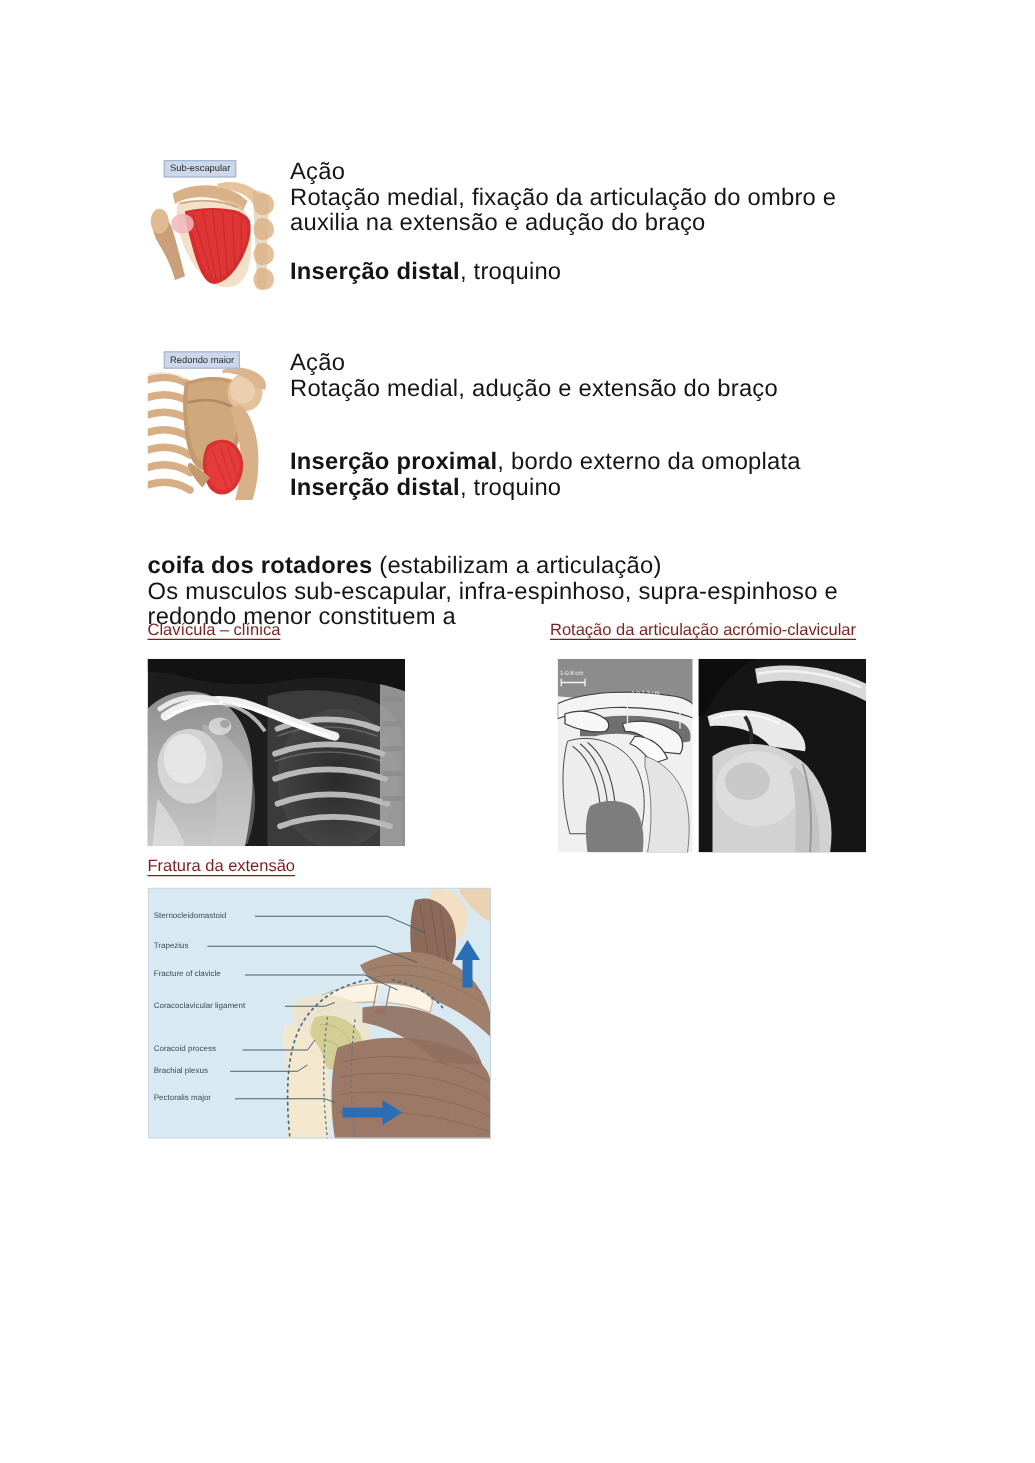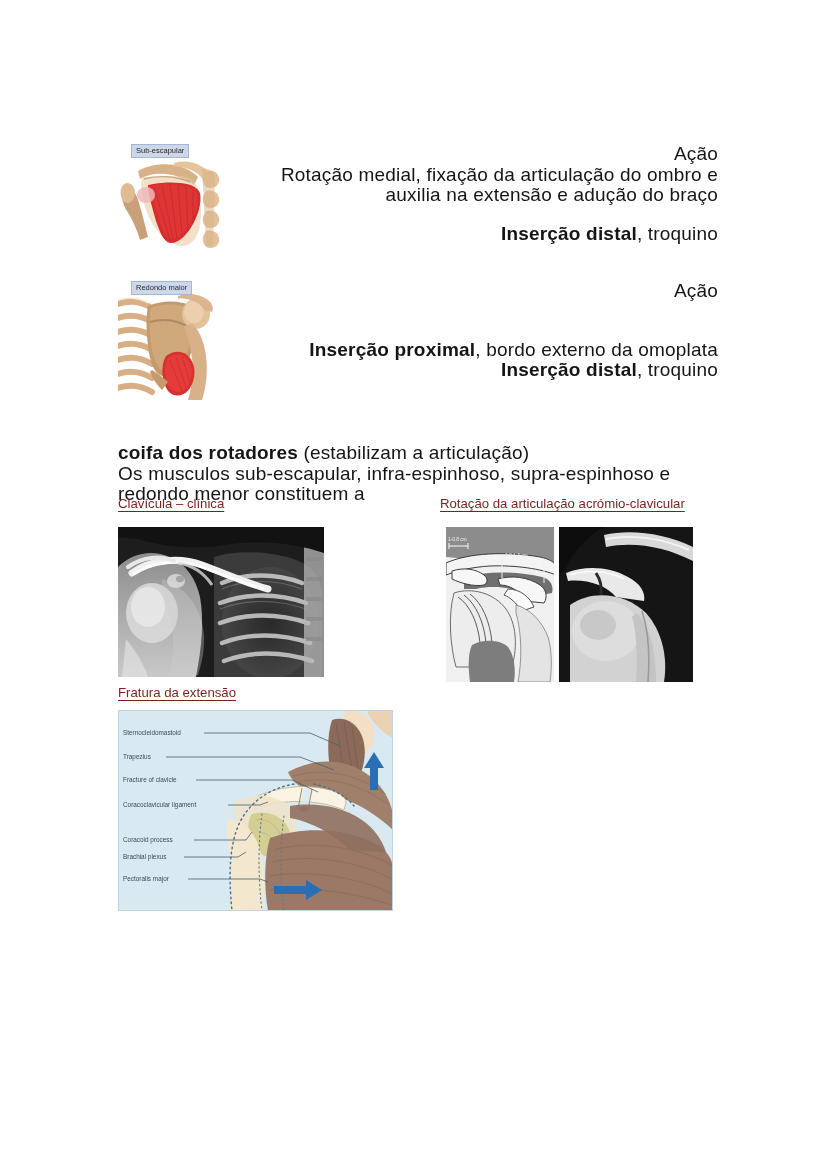--- a/index.html
+++ b/index.html
@@ -88,21 +88,21 @@
     font-family: "Liberation Sans", sans-serif;
     letter-spacing: -0.02em;
   }
   .meas-label.dark { color: #efefef; }
 </style>
 </head>
 <body>
 
 <div class="page">
 
-  <div class="muscle-block" style="left:118px; top:141px; width:600px; height:125px;text-align:right;">
+  <div class="muscle-block" style="left:118px; top:125px; width:600px; height:125px;">
 
     <div class="muscle-fig" style="width:106px; height:116px;">
       <svg viewBox="0 0 106 116" width="106" height="116">
         <rect x="0" y="0" width="106" height="116" fill="#ffffff"></rect>
 
         <path d="M6 46 C2 52 4 62 9 70 C14 78 19 88 22 99 L30 96 C27 84 24 72 21 62 C19 54 14 46 10 44 Z" fill="#c9a07a"></path>
         <path d="M8 42 C3 44 1 52 4 58 C7 64 13 63 16 57 C19 50 15 41 8 42 Z" fill="#e0bb92"></path>
 
         <path d="M20 30 C30 24 44 22 56 24 C66 26 74 30 80 36 L76 44 C68 38 58 34 48 33 C38 32 28 34 22 38 Z" fill="#d9b189"></path>
         <path d="M56 22 C66 19 78 21 86 27 C92 31 95 37 94 42 L86 42 C85 36 78 30 70 28 C64 26 59 25 56 26 Z" fill="#e7c59c"></path>
@@ -137,21 +137,21 @@
     </div>
 
     <div class="muscle-text txt" style="left:114px; top:3px; width:486px;">
       <div class="action-label">Ação</div>
       <div>Rotação medial, fixação da articulação do ombro e auxilia na extensão e adução do braço</div>
       <div class="spacer"></div>
       <div><span class="bold">Inserção distal</span><span>, troquino</span></div>
     </div>
   </div>
 
-  <div class="muscle-block" style="left:118px; top:278px; width:600px; height:125px;text-align:right;">
+  <div class="muscle-block" style="left:118px; top:278px; width:600px; height:125px;">
 
     <div class="muscle-fig" style="width:106px; height:122px;">
       <svg viewBox="0 0 106 122" width="106" height="122">
         <rect x="0" y="0" width="106" height="122" fill="#ffffff"></rect>
 
         <g>
           <path d="M0 26 C12 22 24 24 34 30" stroke="#d8ae84" stroke-width="6" fill="none" stroke-linecap="round"></path>
           <path d="M0 40 C12 36 24 38 34 44" stroke="#d8ae84" stroke-width="6" fill="none" stroke-linecap="round"></path>
           <path d="M0 54 C12 50 24 52 34 58" stroke="#d8ae84" stroke-width="6" fill="none" stroke-linecap="round"></path>
           <path d="M0 68 C12 64 24 66 34 72" stroke="#d8ae84" stroke-width="6" fill="none" stroke-linecap="round"></path>
@@ -181,20 +181,21 @@
           <path d="M64 79 L72 104" fill="none"></path>
         </g>
 
         <path d="M34 92 C40 96 46 100 50 104 L44 112 C38 106 34 99 32 94 Z" fill="#c49a6e"></path>
       </svg>
       <div class="label-chip" style="left:13px; top:3px;">Redondo maior</div>
     </div>
 
     <div class="muscle-text txt" style="left:114px; top:3px; width:486px;">
       <div class="action-label">Ação</div>
+      <div>Rotação medial, adução e extensão do braço</div>
       <div class="spacer"></div>
       <div style="margin-top:20px;"><span class="bold">Inserção proximal</span><span>, bordo externo da omoplata</span></div>
       <div><span class="bold">Inserção distal</span><span>, troquino</span></div>
     </div>
   </div>
 
   <div class="txt" style="position:absolute; left:118px; top:443px; width:600px;">
     <div><span class="bold">coifa dos rotadores</span><span> (estabilizam a articulação)</span></div>
     <div>Os musculos sub-escapular, infra-espinhoso,  supra-espinhoso e redondo menor constituem a</div>
   </div>

